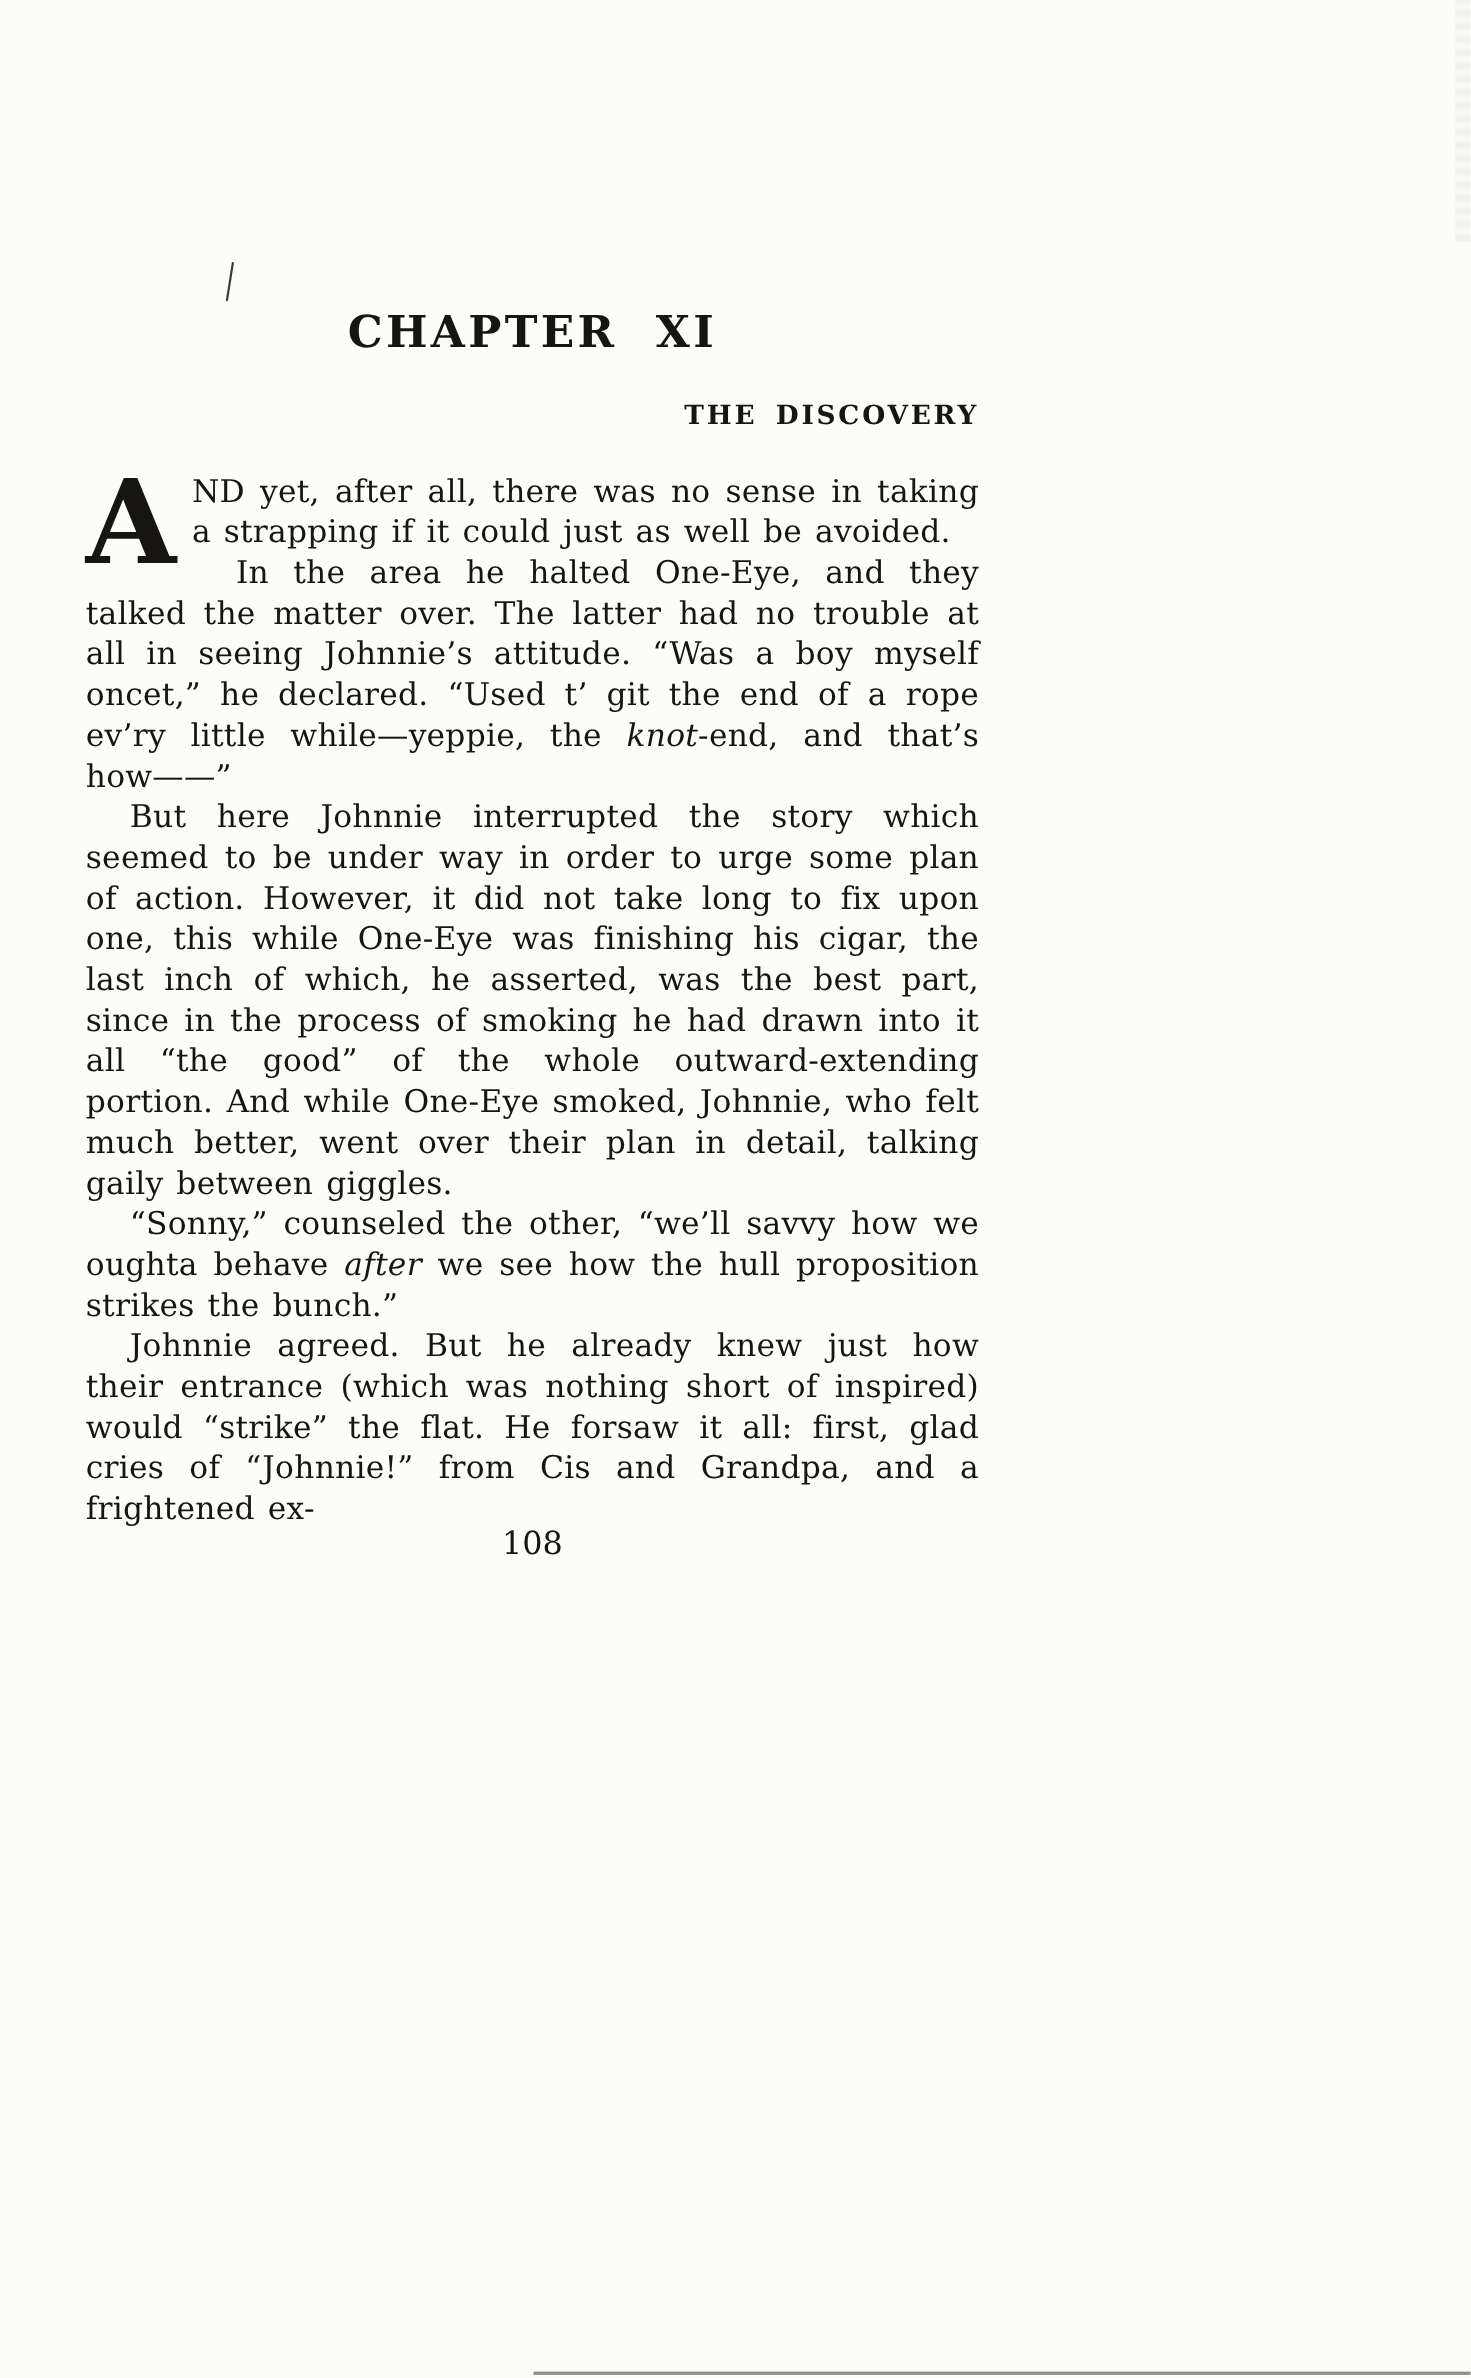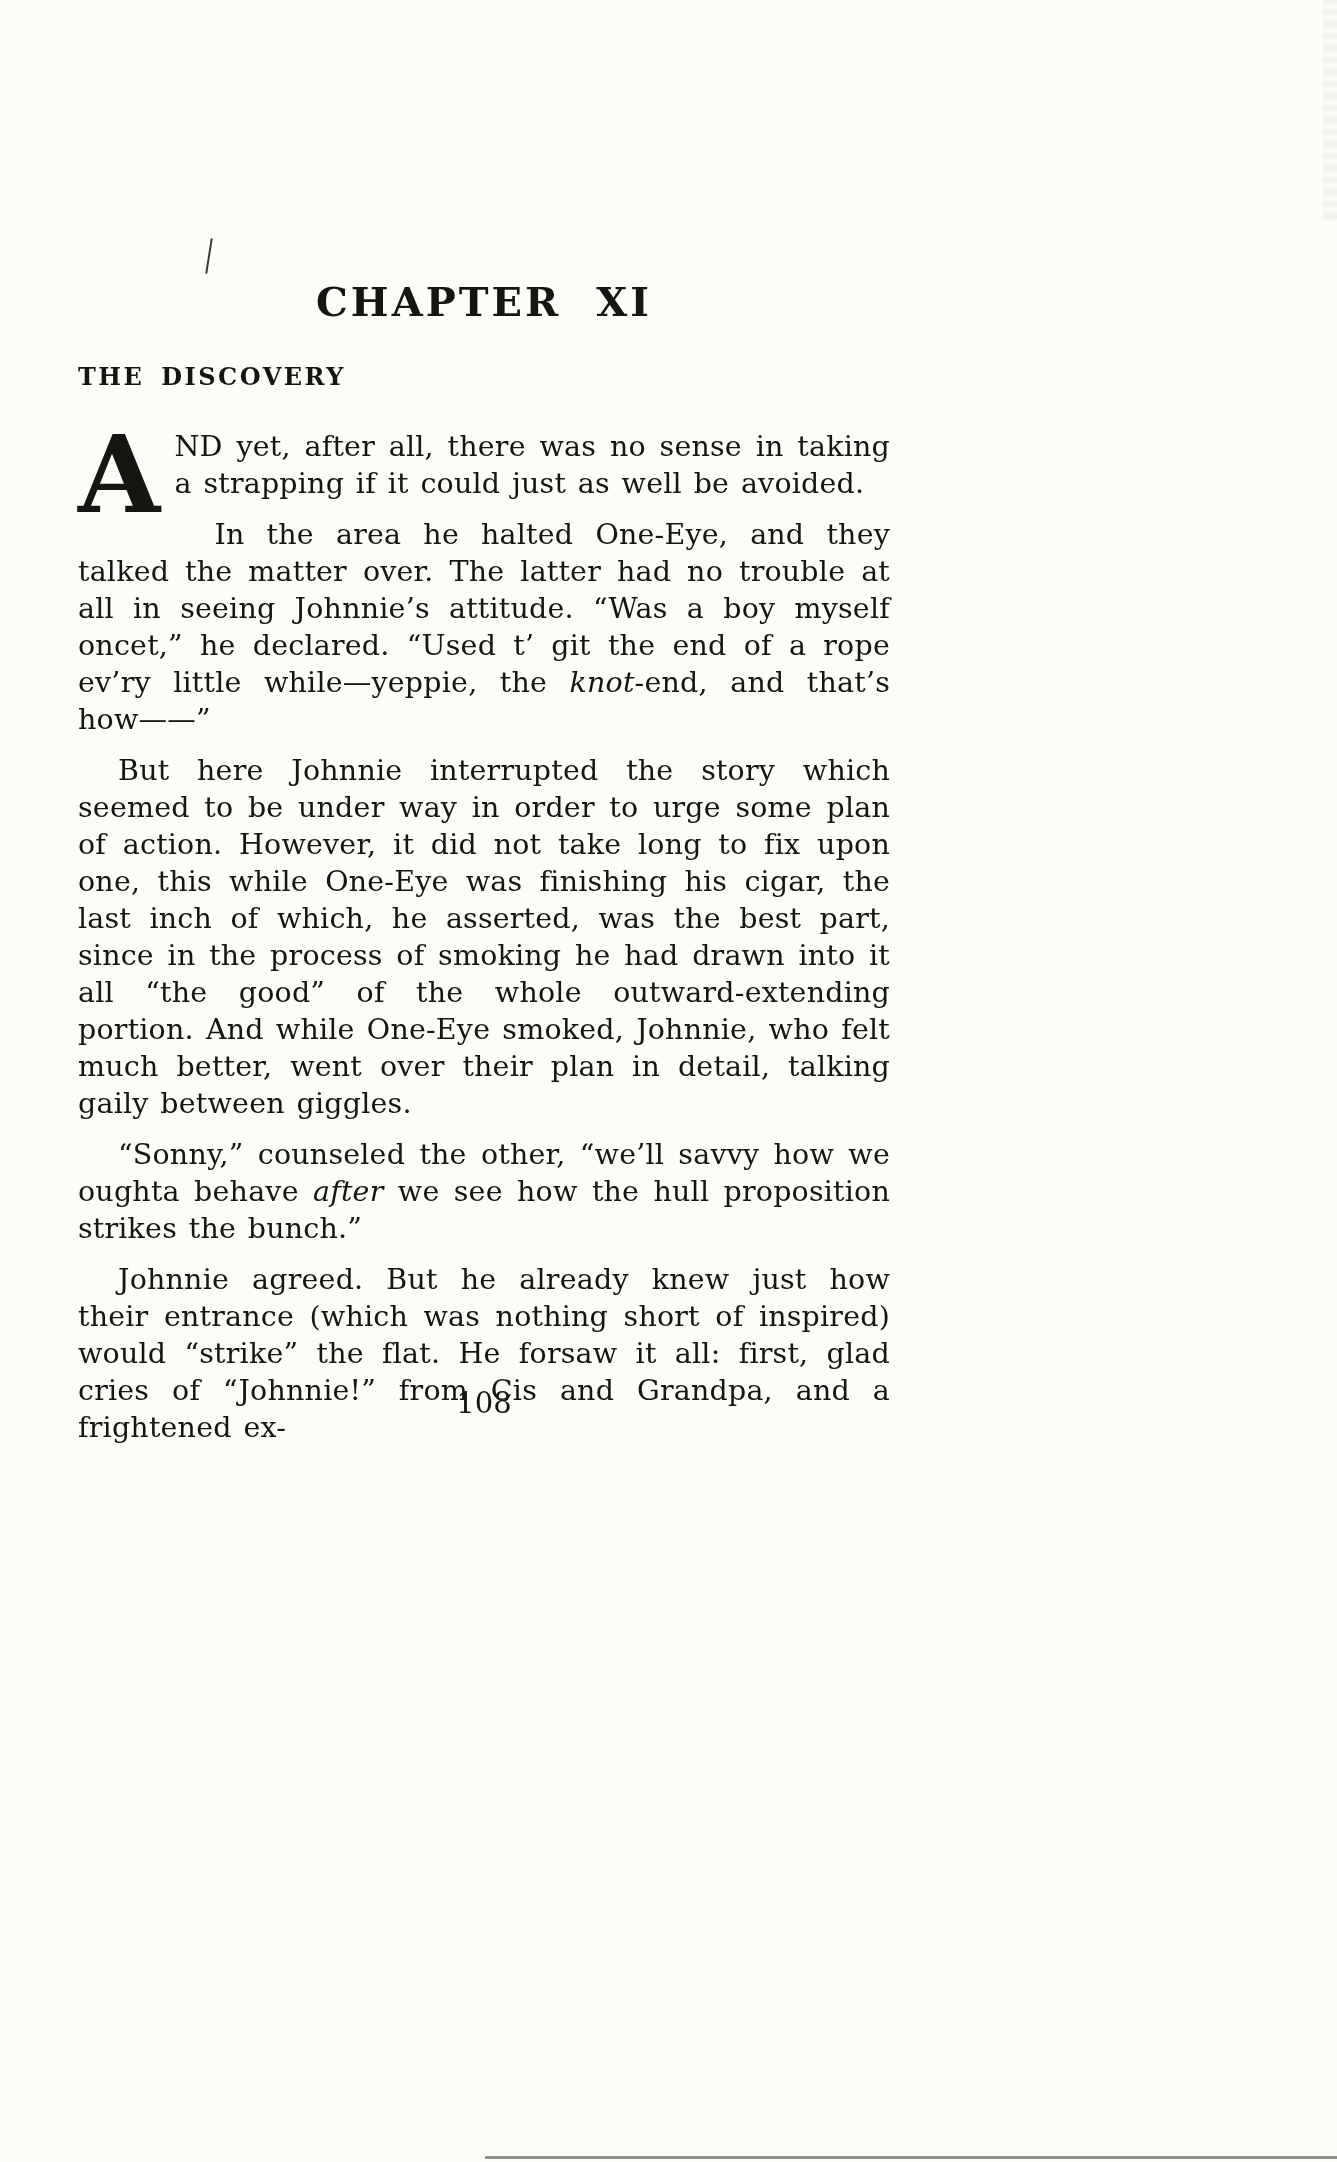--- a/index.html
+++ b/index.html
@@ -29,21 +29,21 @@
     font-weight: bold;
     letter-spacing: 3px;
     word-spacing: 18px;
     margin: 0;
   }
   .section-title {
     position: absolute;
     left: 78px;
     top: 362px;
     width: 812px;
-    text-align: left;
+    text-align: right;
     font-size: 24px;
     font-weight: bold;
     letter-spacing: 2.5px;
     word-spacing: 6px;
     margin: 0;
   }
   .text-column {
     position: absolute;
     left: 78px;
     top: 428px;
@@ -52,21 +52,20 @@
     line-height: 37px;
     text-align: justify;
     word-spacing: 2.5px;
     letter-spacing: 0.2px;
   }
   .text-column p {
     margin: 0;
   }
   .text-column p.indent {
     text-indent: 40px;
-    margin-top: 14px;
   }
   .text-column p.no-indent {
     text-indent: 0;
   }
   .dropcap {
     float: left;
     font-size: 106px;
     line-height: 0.82;
     height: 96px;
     margin: 4px 14px 0 0;

